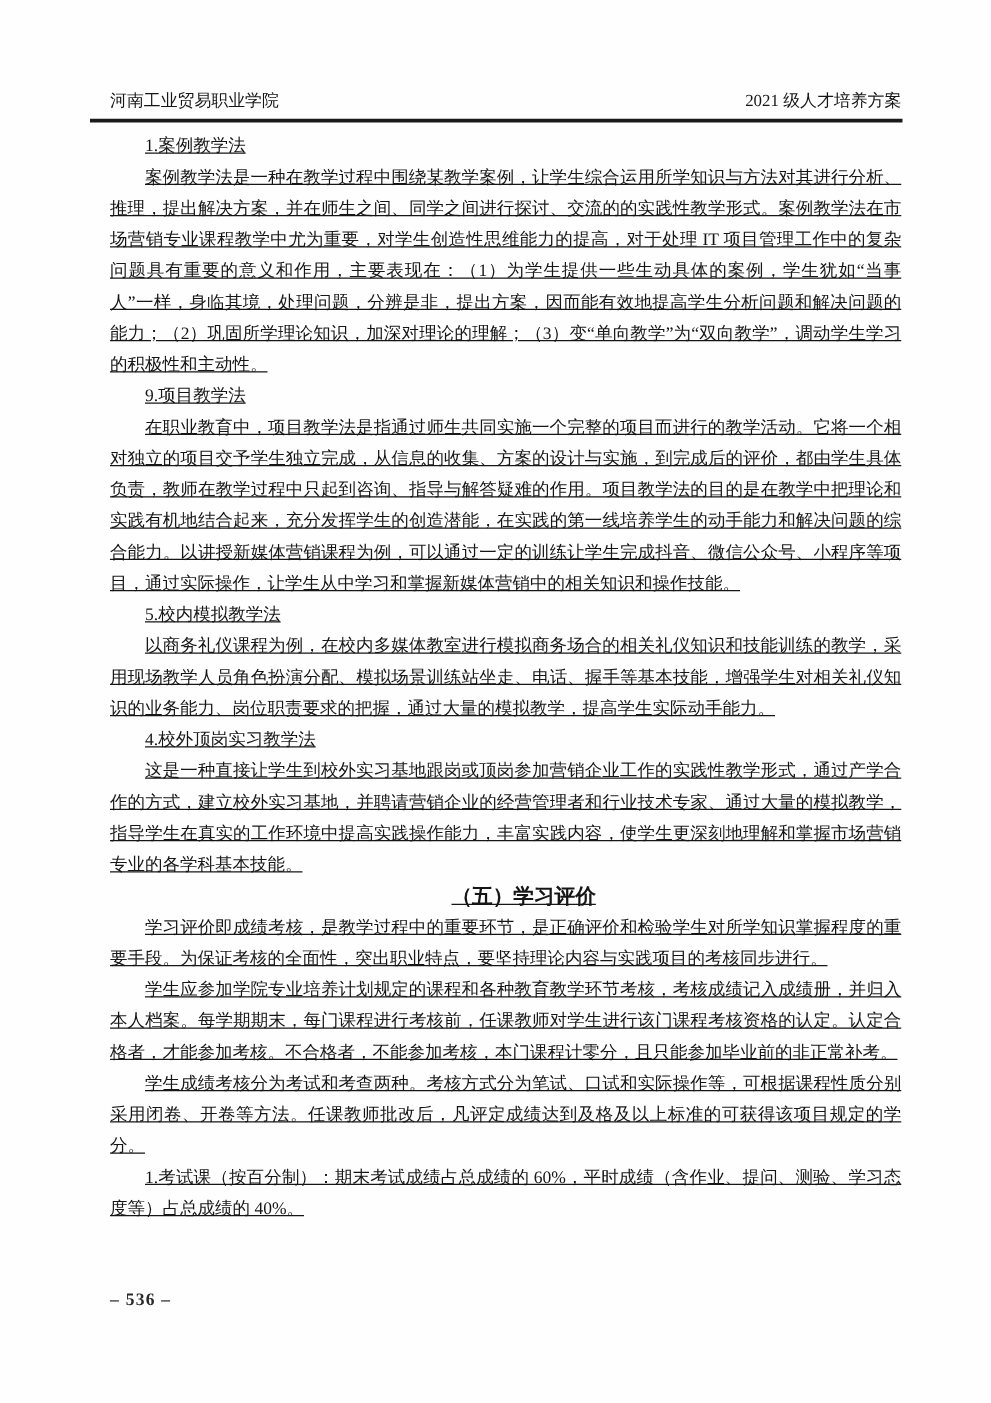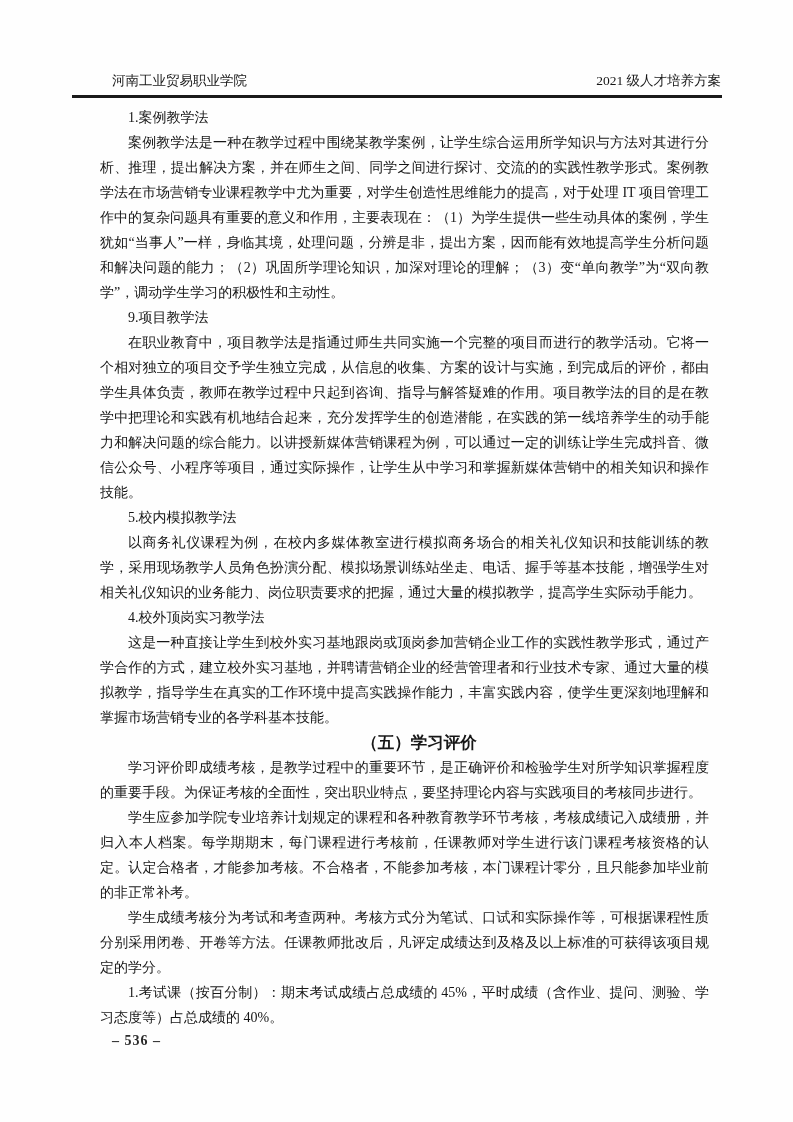--- a/index.html
+++ b/index.html
@@ -1,15 +1,15 @@
 <!DOCTYPE html>
 <html><head>
 <meta charset="utf-8">
 <style>
-  * { box-sizing: border-box; padding-left: 12px; }
+  * { box-sizing: border-box; }
   html, body { margin: 0; padding: 0; background: #ffffff; }
   .page {
     width: 793px; height: 1122px;
     position: relative;
     background: #fefefe;
     font-family: "Liberation Serif", "DejaVu Serif", serif;
     color: #161616;
     overflow: hidden;
   }
   .hdr {
@@ -17,23 +17,23 @@
     display: flex; justify-content: space-between; align-items: flex-end;
     font-size: 13.5px; line-height: 18px;
   }
   .hdr-rule {
     position: absolute; top: 95px; left: 72px; width: 650px;
     height: 3px;
     border-top: 1px solid #1a1a1a;
     border-bottom: 2px solid #1a1a1a;
   }
   main.doc {
-    position: absolute; top: 105px; left: 76px; width: 633px;
+    position: absolute; top: 105px; left: 88px; width: 633px;
     font-size: 14px; line-height: 25px;
-    text-align: justify; text-justify: inter-ideograph;
+    text-align: justify; text-justify: inter-ideograph; text-decoration: underline;
   }
   p.blk { margin: 0; text-indent: 2em; }
   .h5 {
     margin: 0;
     font-family: "Liberation Sans", "DejaVu Sans", sans-serif;
     font-weight: bold;
     font-size: 16.5px;
     line-height: 25px;
     text-indent: 1.75em;
     text-align: center;
@@ -62,20 +62,20 @@
     <p class="blk">9.项目教学法</p>
     <p class="blk">在职业教育中，项目教学法是指通过师生共同实施一个完整的项目而进行的教学活动。它将一个相对独立的项目交予学生独立完成，从信息的收集、方案的设计与实施，到完成后的评价，都由学生具体负责，教师在教学过程中只起到咨询、指导与解答疑难的作用。项目教学法的目的是在教学中把理论和实践有机地结合起来，充分发挥学生的创造潜能，在实践的第一线培养学生的动手能力和解决问题的综合能力。以讲授新媒体营销课程为例，可以通过一定的训练让学生完成抖音、微信公众号、小程序等项目，通过实际操作，让学生从中学习和掌握新媒体营销中的相关知识和操作技能。</p>
     <p class="blk">5.校内模拟教学法</p>
     <p class="blk">以商务礼仪课程为例，在校内多媒体教室进行模拟商务场合的相关礼仪知识和技能训练的教学，采用现场教学人员角色扮演分配、模拟场景训练站坐走、电话、握手等基本技能，增强学生对相关礼仪知识的业务能力、岗位职责要求的把握，通过大量的模拟教学，提高学生实际动手能力。</p>
     <p class="blk">4.校外顶岗实习教学法</p>
     <p class="blk">这是一种直接让学生到校外实习基地跟岗或顶岗参加营销企业工作的实践性教学形式，通过产学合作的方式，建立校外实习基地，并聘请营销企业的经营管理者和行业技术专家、通过大量的模拟教学，指导学生在真实的工作环境中提高实践操作能力，丰富实践内容，使学生更深刻地理解和掌握市场营销专业的各学科基本技能。</p>
     <h2 class="h5">（五）学习评价</h2>
     <p class="blk">学习评价即成绩考核，是教学过程中的重要环节，是正确评价和检验学生对所学知识掌握程度的重要手段。为保证考核的全面性，突出职业特点，要坚持理论内容与实践项目的考核同步进行。</p>
     <p class="blk">学生应参加学院专业培养计划规定的课程和各种教育教学环节考核，考核成绩记入成绩册，并归入本人档案。每学期期末，每门课程进行考核前，任课教师对学生进行该门课程考核资格的认定。认定合格者，才能参加考核。不合格者，不能参加考核，本门课程计零分，且只能参加毕业前的非正常补考。</p>
     <p class="blk">学生成绩考核分为考试和考查两种。考核方式分为笔试、口试和实际操作等，可根据课程性质分别采用闭卷、开卷等方法。任课教师批改后，凡评定成绩达到及格及以上标准的可获得该项目规定的学分。</p>
-    <p class="blk">1.考试课（按百分制）：期末考试成绩占总成绩的 45%，平时成绩（含作业、提问、测验、学习态度等）占总成绩的 40%。</p>
+    <p class="blk">1.考试课（按百分制）：期末考试成绩占总成绩的 60%，平时成绩（含作业、提问、测验、学习态度等）占总成绩的 40%。</p>
   </main>
 
   <div class="ftr">
     <span>– 536 –</span>
   </div>
 
 </div>
 
 </body></html>

